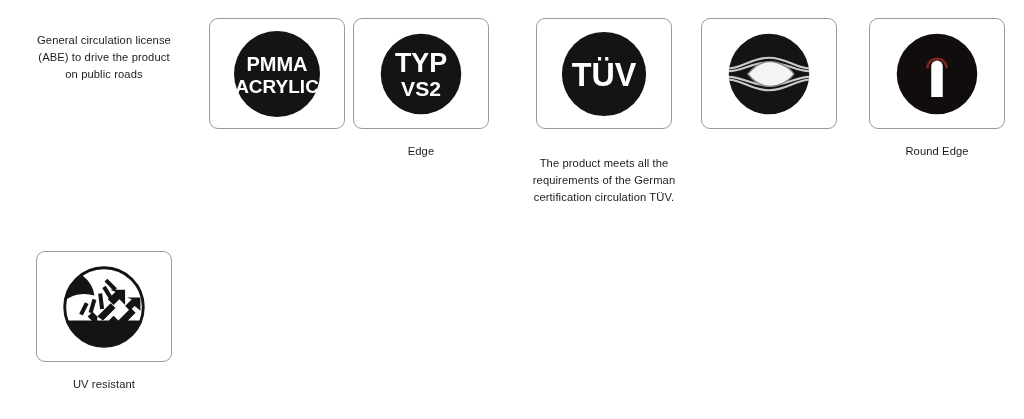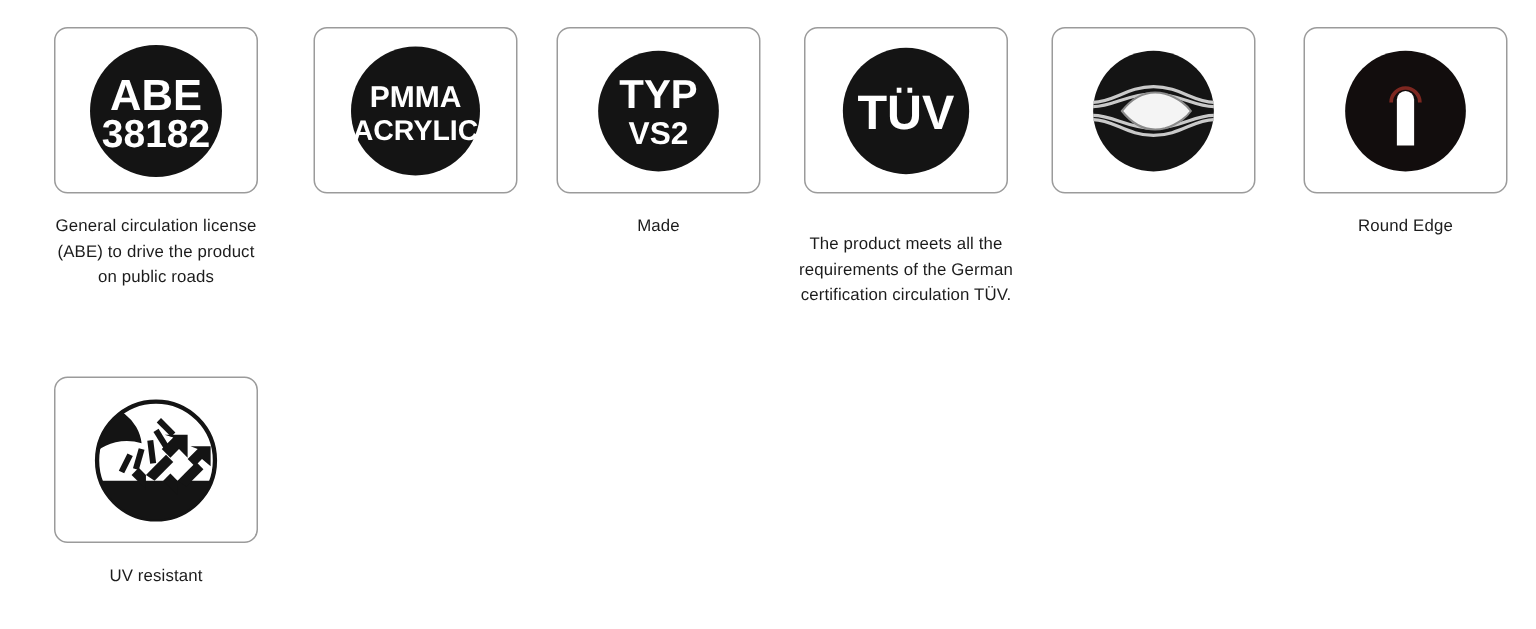--- a/index.html
+++ b/index.html
@@ -41,42 +41,35 @@
     text-align: center;
     font-size: 11.2px;
     line-height: 17px;
     font-weight: normal;
     color: #1c1c1c;
     letter-spacing: 0.1px;
   }
   
   .col0 { left: 36px; }
   .col1 { left: 201px; padding-left: 16px; }
-  .col2 { left: 371px; }
+  .col2 { left: 353px; }
   .col3 { left: 536px; gap: 12px; }
   .col4 { left: 701px; }
   .col5 { left: 869px; }
   .row0 { top: 18px; }
   .row1 { top: 251px; }
   .col0 .caption, .col1 .caption, .col2 .caption,
   .col3 .caption, .col4 .caption, .col5 .caption { width: 146px; }
 </style>
 </head>
 <body>
 
 <div class="board">
 
   <div class="feature col0 row0">
-    <div class="icon-card">
-      <svg width="96" height="96" viewBox="0 0 96 96" aria-hidden="true">
-        <circle cx="48" cy="48" r="44" fill="#141414"></circle>
-        <text x="48" y="47" text-anchor="middle" fill="#ffffff" font-family="Liberation Sans, sans-serif" font-size="29" font-weight="bold">ABE</text>
-        <text x="48" y="72" text-anchor="middle" fill="#ffffff" font-family="Liberation Sans, sans-serif" font-size="26" font-weight="bold">38182</text>
-      </svg>
-    </div>
     <div class="caption">General circulation license (ABE) to drive the product on public roads</div>
   </div>
 
   <div class="feature col1 row0">
     <div class="icon-card">
       <svg width="96" height="96" viewBox="0 0 96 96" aria-hidden="true">
         <circle cx="48" cy="48" r="43" fill="#141414"></circle>
         <text x="48" y="45" text-anchor="middle" fill="#ffffff" font-family="Liberation Sans, sans-serif" font-size="20" font-weight="bold">PMMA</text>
         <text x="48" y="67" text-anchor="middle" fill="#ffffff" font-family="Liberation Sans, sans-serif" font-size="19" font-weight="bold">ACRYLIC</text>
       </svg>
@@ -84,21 +77,21 @@
   </div>
 
   <div class="feature col2 row0">
     <div class="icon-card">
       <svg width="92" height="92" viewBox="0 0 96 96" aria-hidden="true">
         <circle cx="48" cy="48" r="42" fill="#141414"></circle>
         <text x="48" y="46" text-anchor="middle" fill="#ffffff" font-family="Liberation Sans, sans-serif" font-size="28" font-weight="bold">TYP</text>
         <text x="48" y="71" text-anchor="middle" fill="#ffffff" font-family="Liberation Sans, sans-serif" font-size="22" font-weight="bold">VS2</text>
       </svg>
     </div>
-    <div class="caption">Made</div>
+    <div class="caption">Edge</div>
   </div>
 
   <div class="feature col3 row0">
     <div class="icon-card">
       <svg width="94" height="94" viewBox="0 0 96 96" aria-hidden="true">
         <circle cx="48" cy="48" r="43" fill="#141414"></circle>
         <text x="48" y="60" text-anchor="middle" fill="#ffffff" font-family="Liberation Sans, sans-serif" font-size="33" font-weight="bold">TÜV</text>
       </svg>
     </div>
     <div class="caption">The product meets all the requirements of the German certification circulation TÜV.</div>

